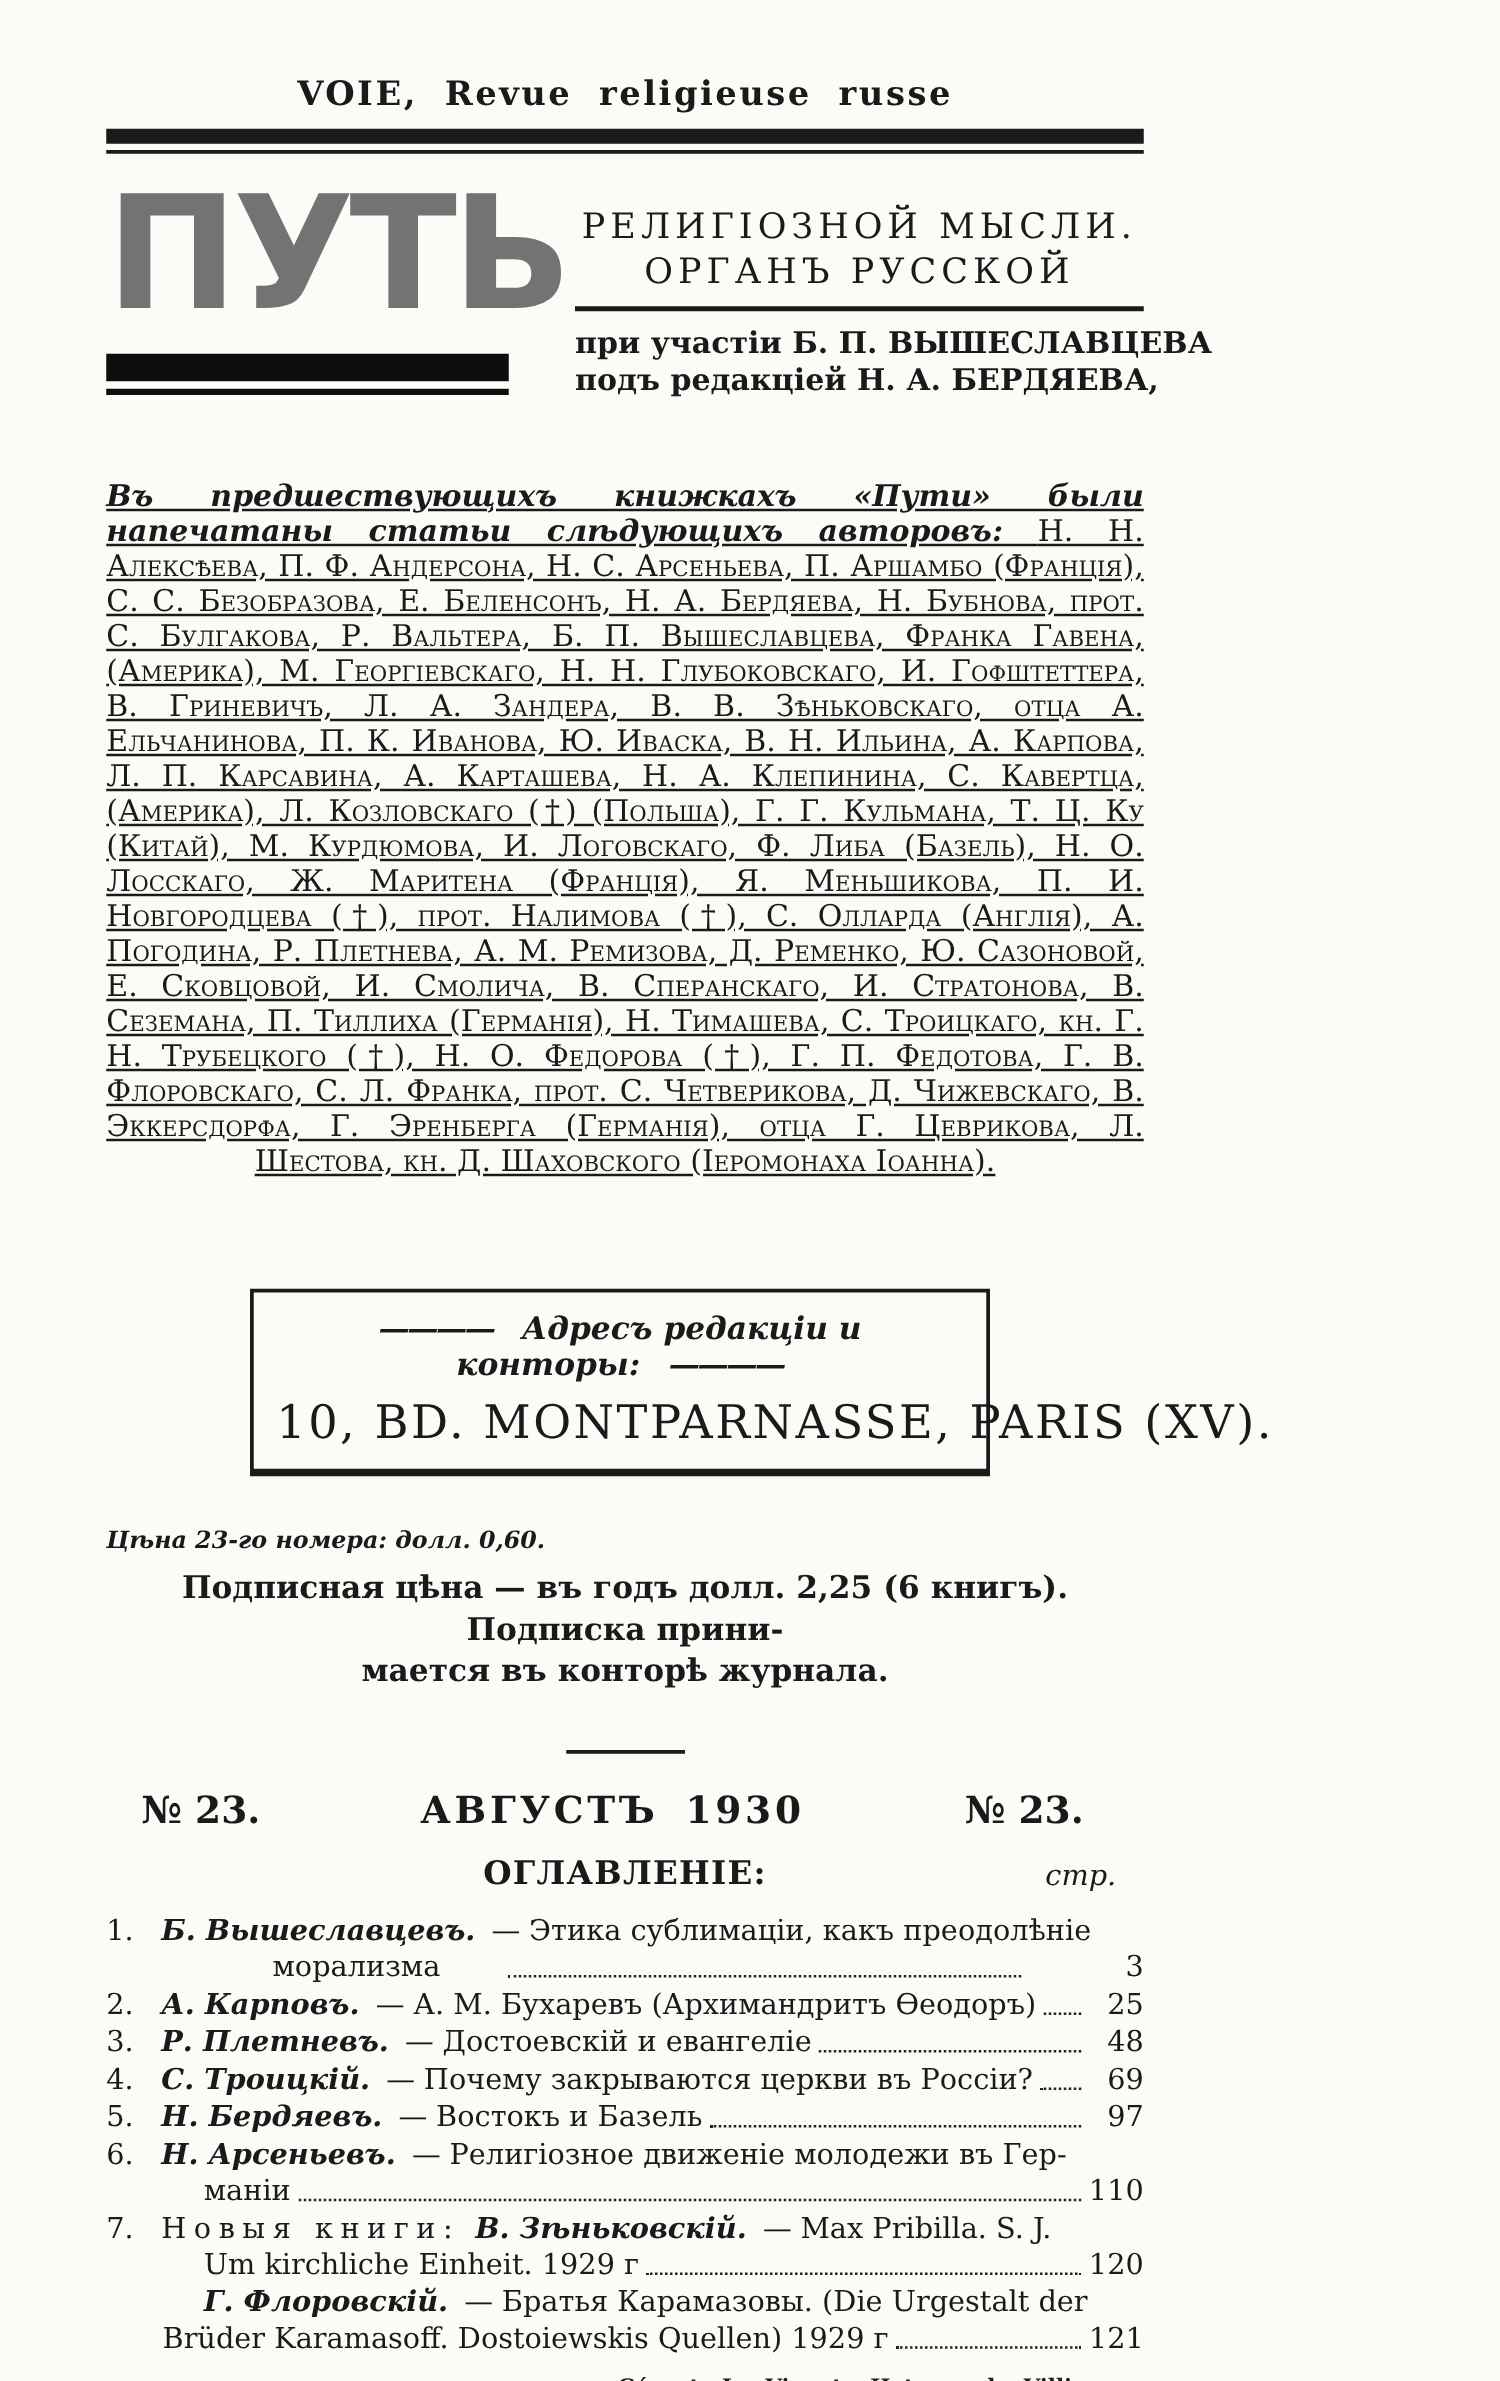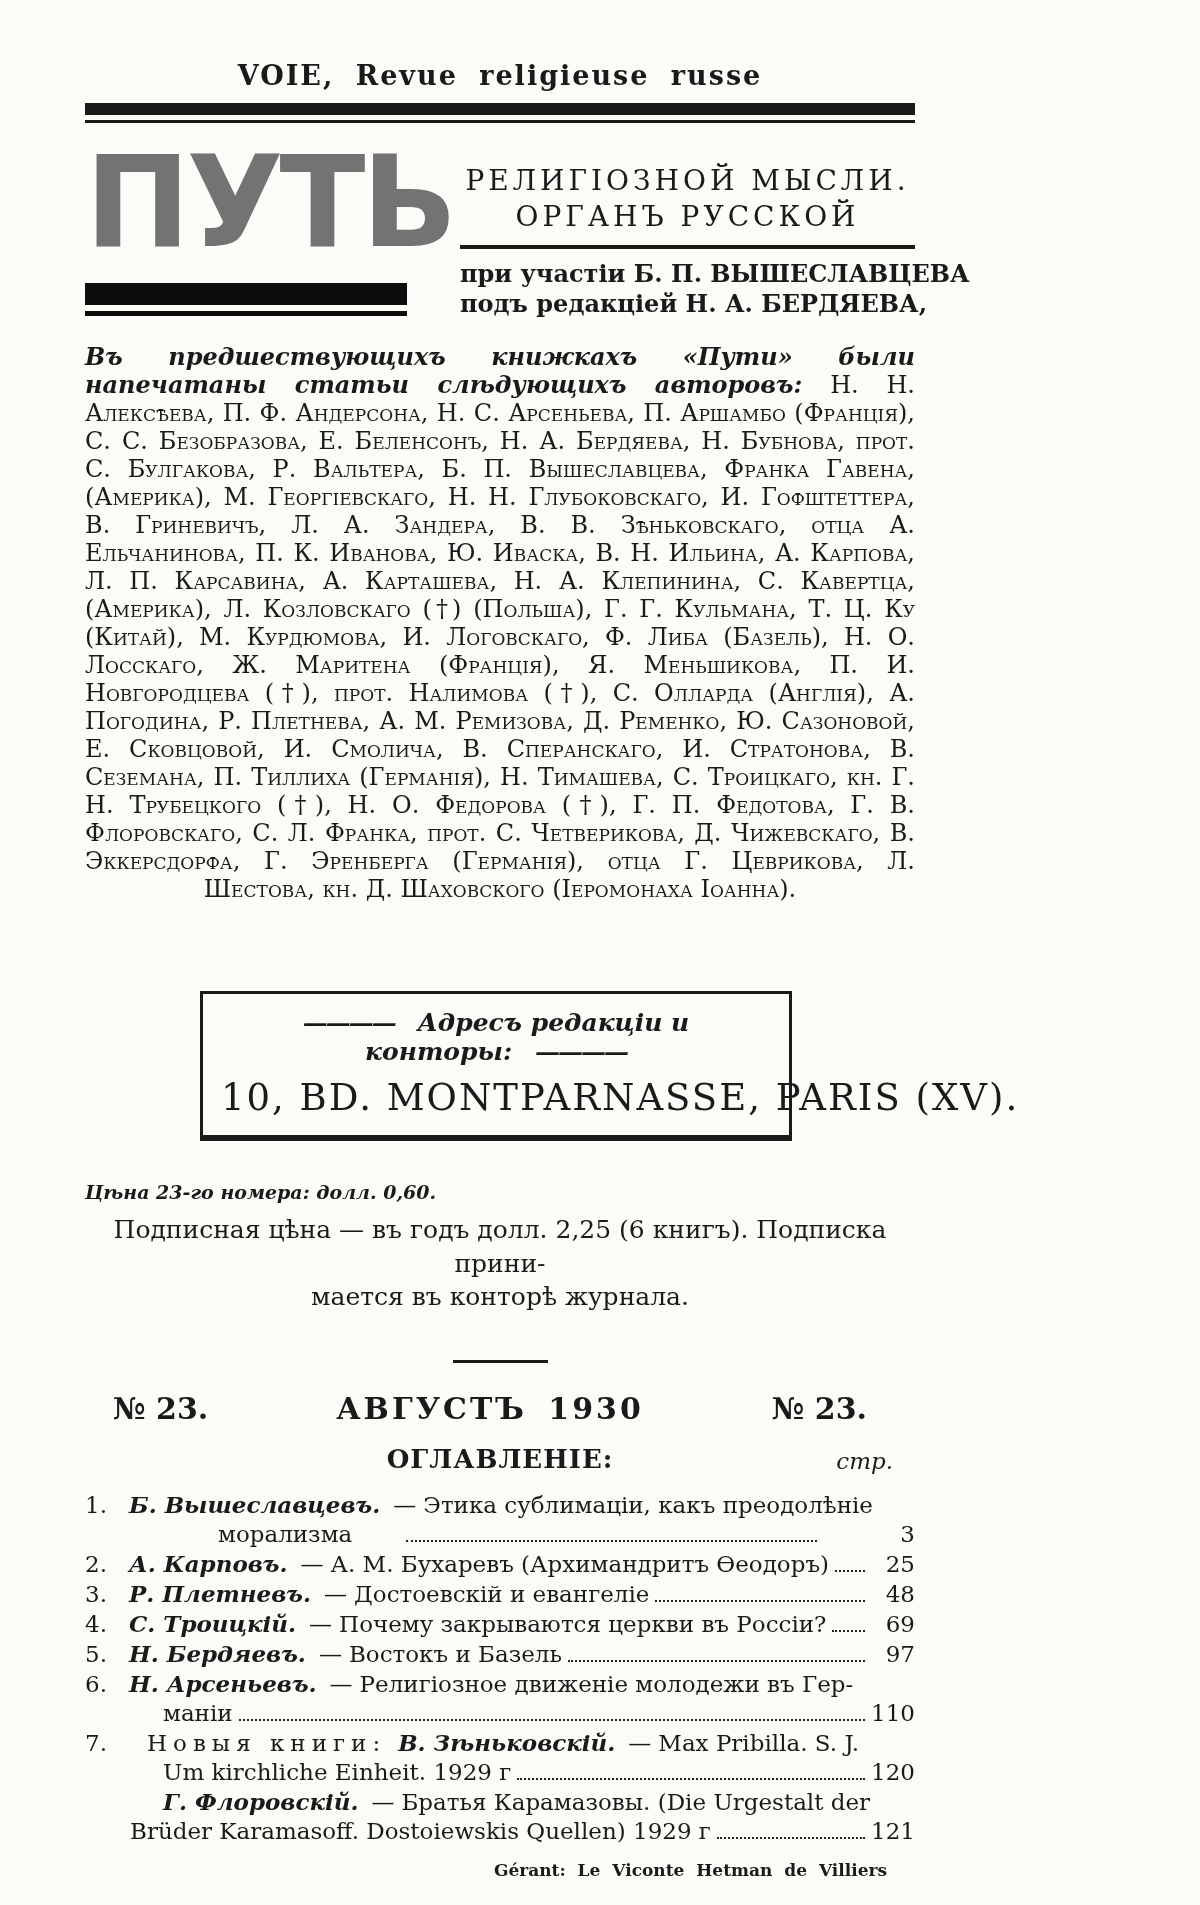--- a/index.html
+++ b/index.html
@@ -40,61 +40,61 @@
   .logo-underline{width:322px;margin-top:14px;}
   .logo-underline .bar{height:22px;background:#0d0d0d;}
   .logo-underline .line{height:5px;background:#0d0d0d;margin-top:6px;}
   .mast-right{width:455px;margin-left:auto;padding-top:26px;text-align:center;}
   .organ-line{font-size:28px;letter-spacing:4px;line-height:1.3;white-space:nowrap;}
   .mast-rule{height:4px;background:var(--ink);margin:9px 0 10px;}
   .editor-line{font-weight:bold;font-size:24px;line-height:1.25;white-space:nowrap;}
 
   
   .authors{
-    margin-top:24px;font-size:24px;line-height:28px;
-    text-align:justify;text-align-last:center;
+    margin-top:64px;font-size:24px;line-height:28px;
+    text-align:justify;text-align-last:center;text-decoration:underline;
   }
   .authors .intro{font-style:italic;font-weight:bold;}
   .authors .list{font-variant:small-caps;}
 
   
   .address-box{
     margin:88px 0 0 115px;width:592px;
     border:3px solid var(--ink);border-bottom-width:6px;
     padding:14px 18px 16px;text-align:center;
   }
   .address-label-row{font-style:italic;font-weight:bold;font-size:25px;}
   .address-label-row .dash{letter-spacing:-2px;}
   .address-label-row .lbl{margin:0 14px;}
   .address-value{margin-top:10px;font-size:37px;letter-spacing:2px;white-space:nowrap;}
 
   
   .price-note{margin-top:40px;font-style:italic;font-weight:bold;font-size:19px;}
-  .subscription{margin-top:10px;text-align:center;font-weight:normal;font-size:25px;line-height:1.35;}
+  .subscription{margin-top:10px;text-align:center;font-weight:bold;font-size:25px;line-height:1.35;}
 
   .mini-rule{width:95px;height:3px;background:var(--ink);margin:46px auto 0;}
 
   
   .issue-row{
     margin-top:28px;display:flex;justify-content:space-between;align-items:baseline;
     font-weight:bold;font-size:30px;padding:0 48px 0 28px;
   }
   .issue-row .month{letter-spacing:3px;word-spacing:8px;}
 
   
   .toc-header{margin-top:18px;position:relative;text-align:center;}
   .toc-title{font-weight:bold;font-size:26px;letter-spacing:1px;}
   .toc-page-label{position:absolute;right:22px;top:4px;font-style:italic;font-size:23px;}
   .toc{margin-top:16px;font-size:23px;}
   .toc-row{display:flex;align-items:baseline;line-height:29px;}
   .toc-num{width:44px;flex:none;}
   .ind-a{padding-left:133px;gap:48px;}
   .ind-b{padding-left:78px;}
   .ind-c{padding-left:45px;}
-  .toc-spaced:not(:empty){letter-spacing:6px;margin-right:12px;margin-left:18px;}
+  .toc-spaced:not(:empty){letter-spacing:6px;margin-right:12px;}
   .toc-author{font-style:italic;font-weight:bold;}
   .toc-author:not(:empty){margin-right:6px;}
   .toc-dash:not(:empty){margin:0 7px;}
   .toc-leader{flex:1 1 16px;border-bottom:2px dotted #222;margin:0 6px 7px;align-self:flex-end;min-width:12px;}
   .toc-page{flex:none;min-width:44px;text-align:right;}
 
   
   .gerant-line{margin-top:14px;text-align:right;padding-right:28px;
     font-weight:bold;font-size:17px;word-spacing:6px;}
 </style>

